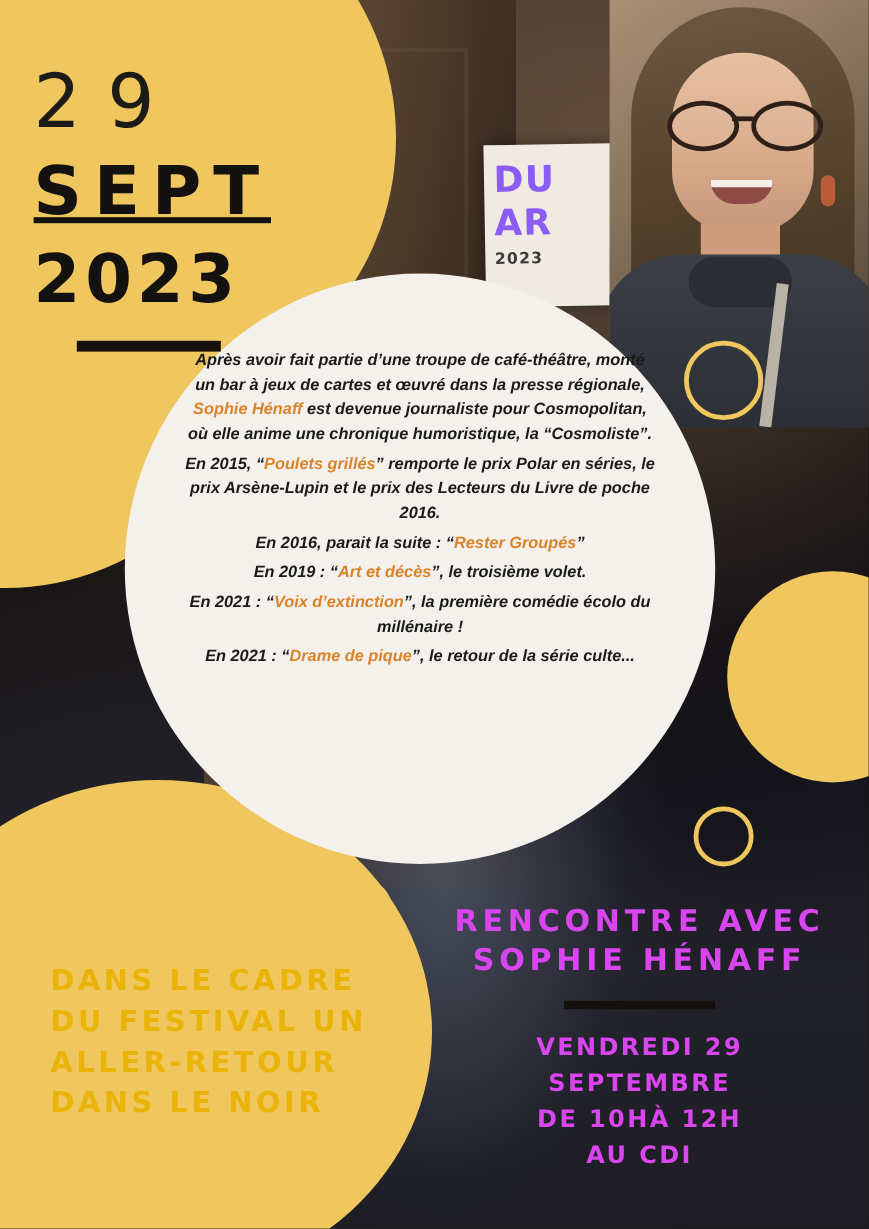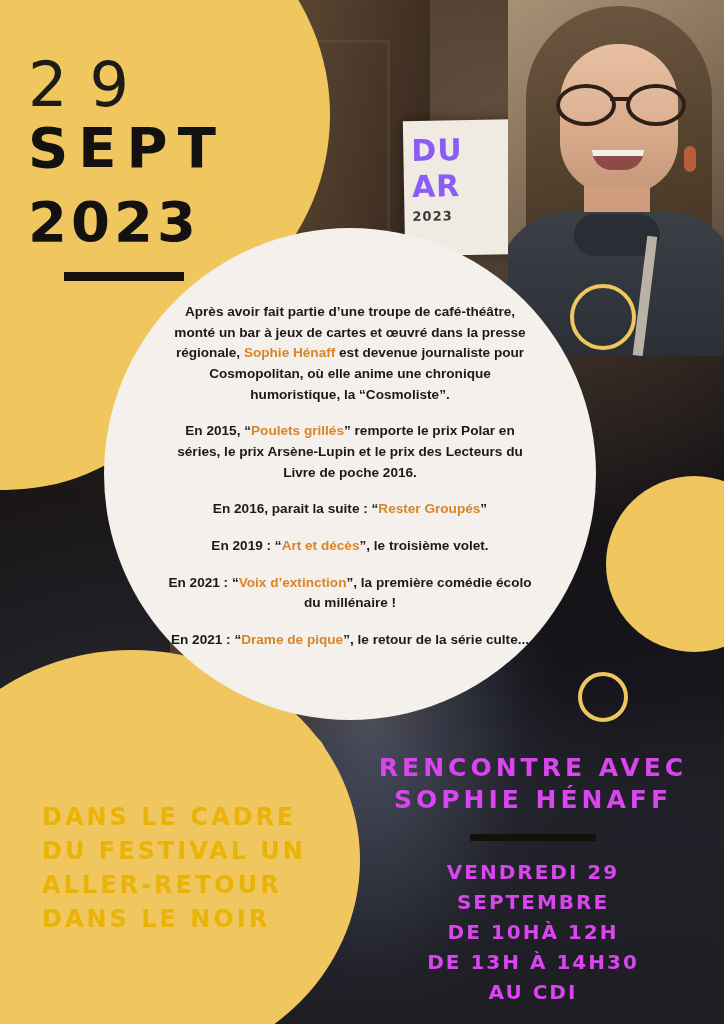--- a/index.html
+++ b/index.html
@@ -213,27 +213,28 @@
   }
   .date-day {
     font-family: "DejaVu Sans", sans-serif;
     font-size: 62px;
     letter-spacing: 22px;
     color: #1d1b18;
     font-weight: 400;
     line-height: 1;
   }
   .date-month {
-    margin-top: 4px;
+    margin-top: 16px;
     font-family: "DejaVu Sans", sans-serif;
     font-size: 56px;
     font-weight: 800;
     letter-spacing: 10px;
     color: #131211;
     line-height: 1;
+    text-decoration: underline;
   }
   .date-year {
     margin-top: 18px;
     font-family: "DejaVu Sans", sans-serif;
     font-size: 56px;
     font-weight: 800;
     letter-spacing: 4px;
     color: #131211;
     line-height: 1;
   }
@@ -249,21 +250,21 @@
     position: absolute;
     left: 150px; top: 286px;
     width: 400px;
     text-align: center;
     font-size: 13.6px;
     line-height: 1.52;
     font-weight: bold;
     color: #1a1a1a;
     z-index: 7;
   }
-  .bio p { margin: 16px; }
+  .bio p { margin: 4px; font-style: italic; }
   .hl { color: #d9832a; }
 
   
   .festival {
     position: absolute;
     left: 42px; top: 800px;
     width: 300px;
     z-index: 8;
     font-family: "DejaVu Sans", sans-serif;
     font-size: 24px;
@@ -366,17 +367,16 @@
   </div>
 
   <div class="festival">Dans le cadre du festival un aller-retour dans le noir</div>
 
   <div class="event">
     <div class="title">RENCONTRE AVEC</div>
     <div class="title">SOPHIE HÉNAFF</div>
     <div class="rule"></div>
     <div class="detail">VENDREDI 29 SEPTEMBRE</div>
     <div class="detail">DE 10HÀ 12H</div>
-    <div class="detail">DE 13H À 14H30</div>
     <div class="detail">AU CDI</div>
   </div>
 
 </div>
 
 </body></html>

